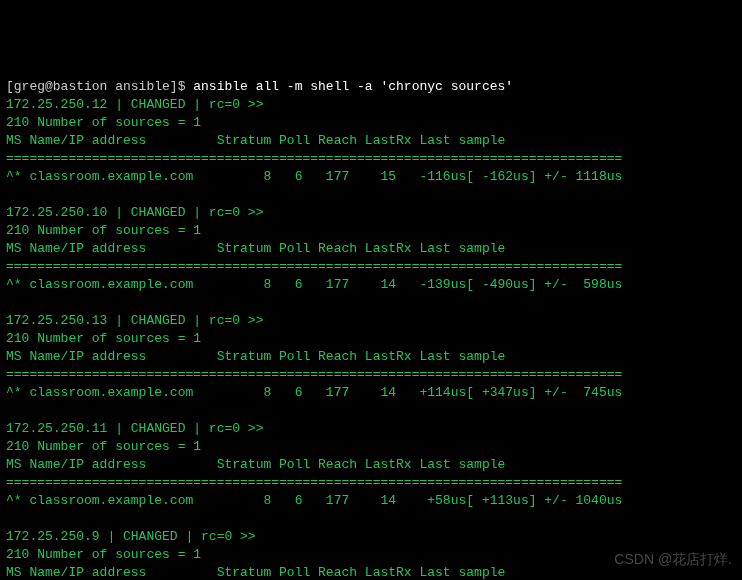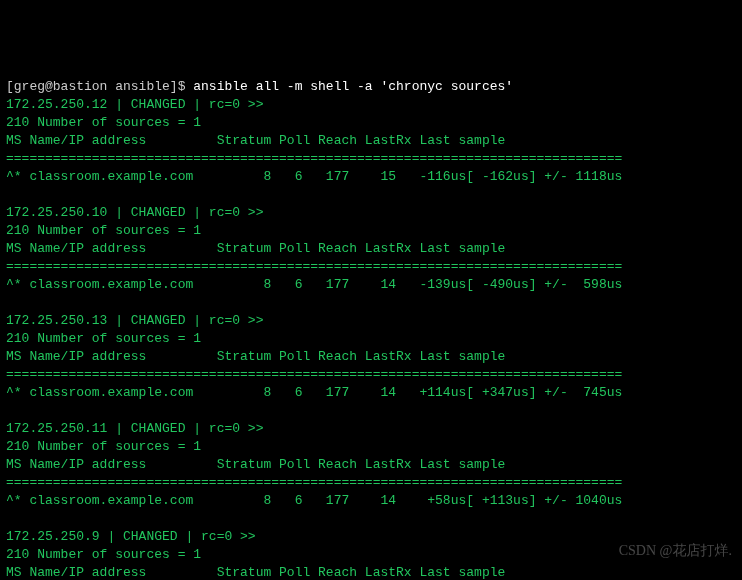--- a/index.html
+++ b/index.html
@@ -14,24 +14,24 @@
       overflow: hidden;
       white-space: pre;
       position: relative;
     }
     .line { display: block; font-family: Liberation Mono, monospace; }
     .white { color: #ccc; }
     .yellow { color: #22c55e; }
     .cmd-white { color: #fff; }
     .watermark {
       position: absolute;
-      bottom: 20px;
+      bottom: 12px;
       right: 10px;
       color: rgba(200,200,200,0.35);
-      font-family: Liberation Serif, serif;
+      font-family: Liberation Sans, sans-serif;
       font-size: 14px;
     }
   </style>
 </head>
 <body>
 
 
 
 <div id="terminal"><span class="line"><span class="white">[greg@bastion ansible]$ </span><span class="cmd-white">ansible all -m shell -a 'chronyc sources'</span></span><span class="line yellow">172.25.250.12 | CHANGED | rc=0 &gt;&gt;</span><span class="line yellow">210 Number of sources = 1</span><span class="line yellow">MS Name/IP address         Stratum Poll Reach LastRx Last sample</span><span class="line yellow">===============================================================================</span><span class="line yellow">^* classroom.example.com         8   6   177    15   -116us[ -162us] +/- 1118us</span><span class="line yellow"> </span><span class="line yellow">172.25.250.10 | CHANGED | rc=0 &gt;&gt;</span><span class="line yellow">210 Number of sources = 1</span><span class="line yellow">MS Name/IP address         Stratum Poll Reach LastRx Last sample</span><span class="line yellow">===============================================================================</span><span class="line yellow">^* classroom.example.com         8   6   177    14   -139us[ -490us] +/-  598us</span><span class="line yellow"> </span><span class="line yellow">172.25.250.13 | CHANGED | rc=0 &gt;&gt;</span><span class="line yellow">210 Number of sources = 1</span><span class="line yellow">MS Name/IP address         Stratum Poll Reach LastRx Last sample</span><span class="line yellow">===============================================================================</span><span class="line yellow">^* classroom.example.com         8   6   177    14   +114us[ +347us] +/-  745us</span><span class="line yellow"> </span><span class="line yellow">172.25.250.11 | CHANGED | rc=0 &gt;&gt;</span><span class="line yellow">210 Number of sources = 1</span><span class="line yellow">MS Name/IP address         Stratum Poll Reach LastRx Last sample</span><span class="line yellow">===============================================================================</span><span class="line yellow">^* classroom.example.com         8   6   177    14    +58us[ +113us] +/- 1040us</span><span class="line yellow"> </span><span class="line yellow">172.25.250.9 | CHANGED | rc=0 &gt;&gt;</span><span class="line yellow">210 Number of sources = 1</span><span class="line yellow">MS Name/IP address         Stratum Poll Reach LastRx Last sample</span></div>
 <div class="watermark">CSDN @花店打烊.</div>

